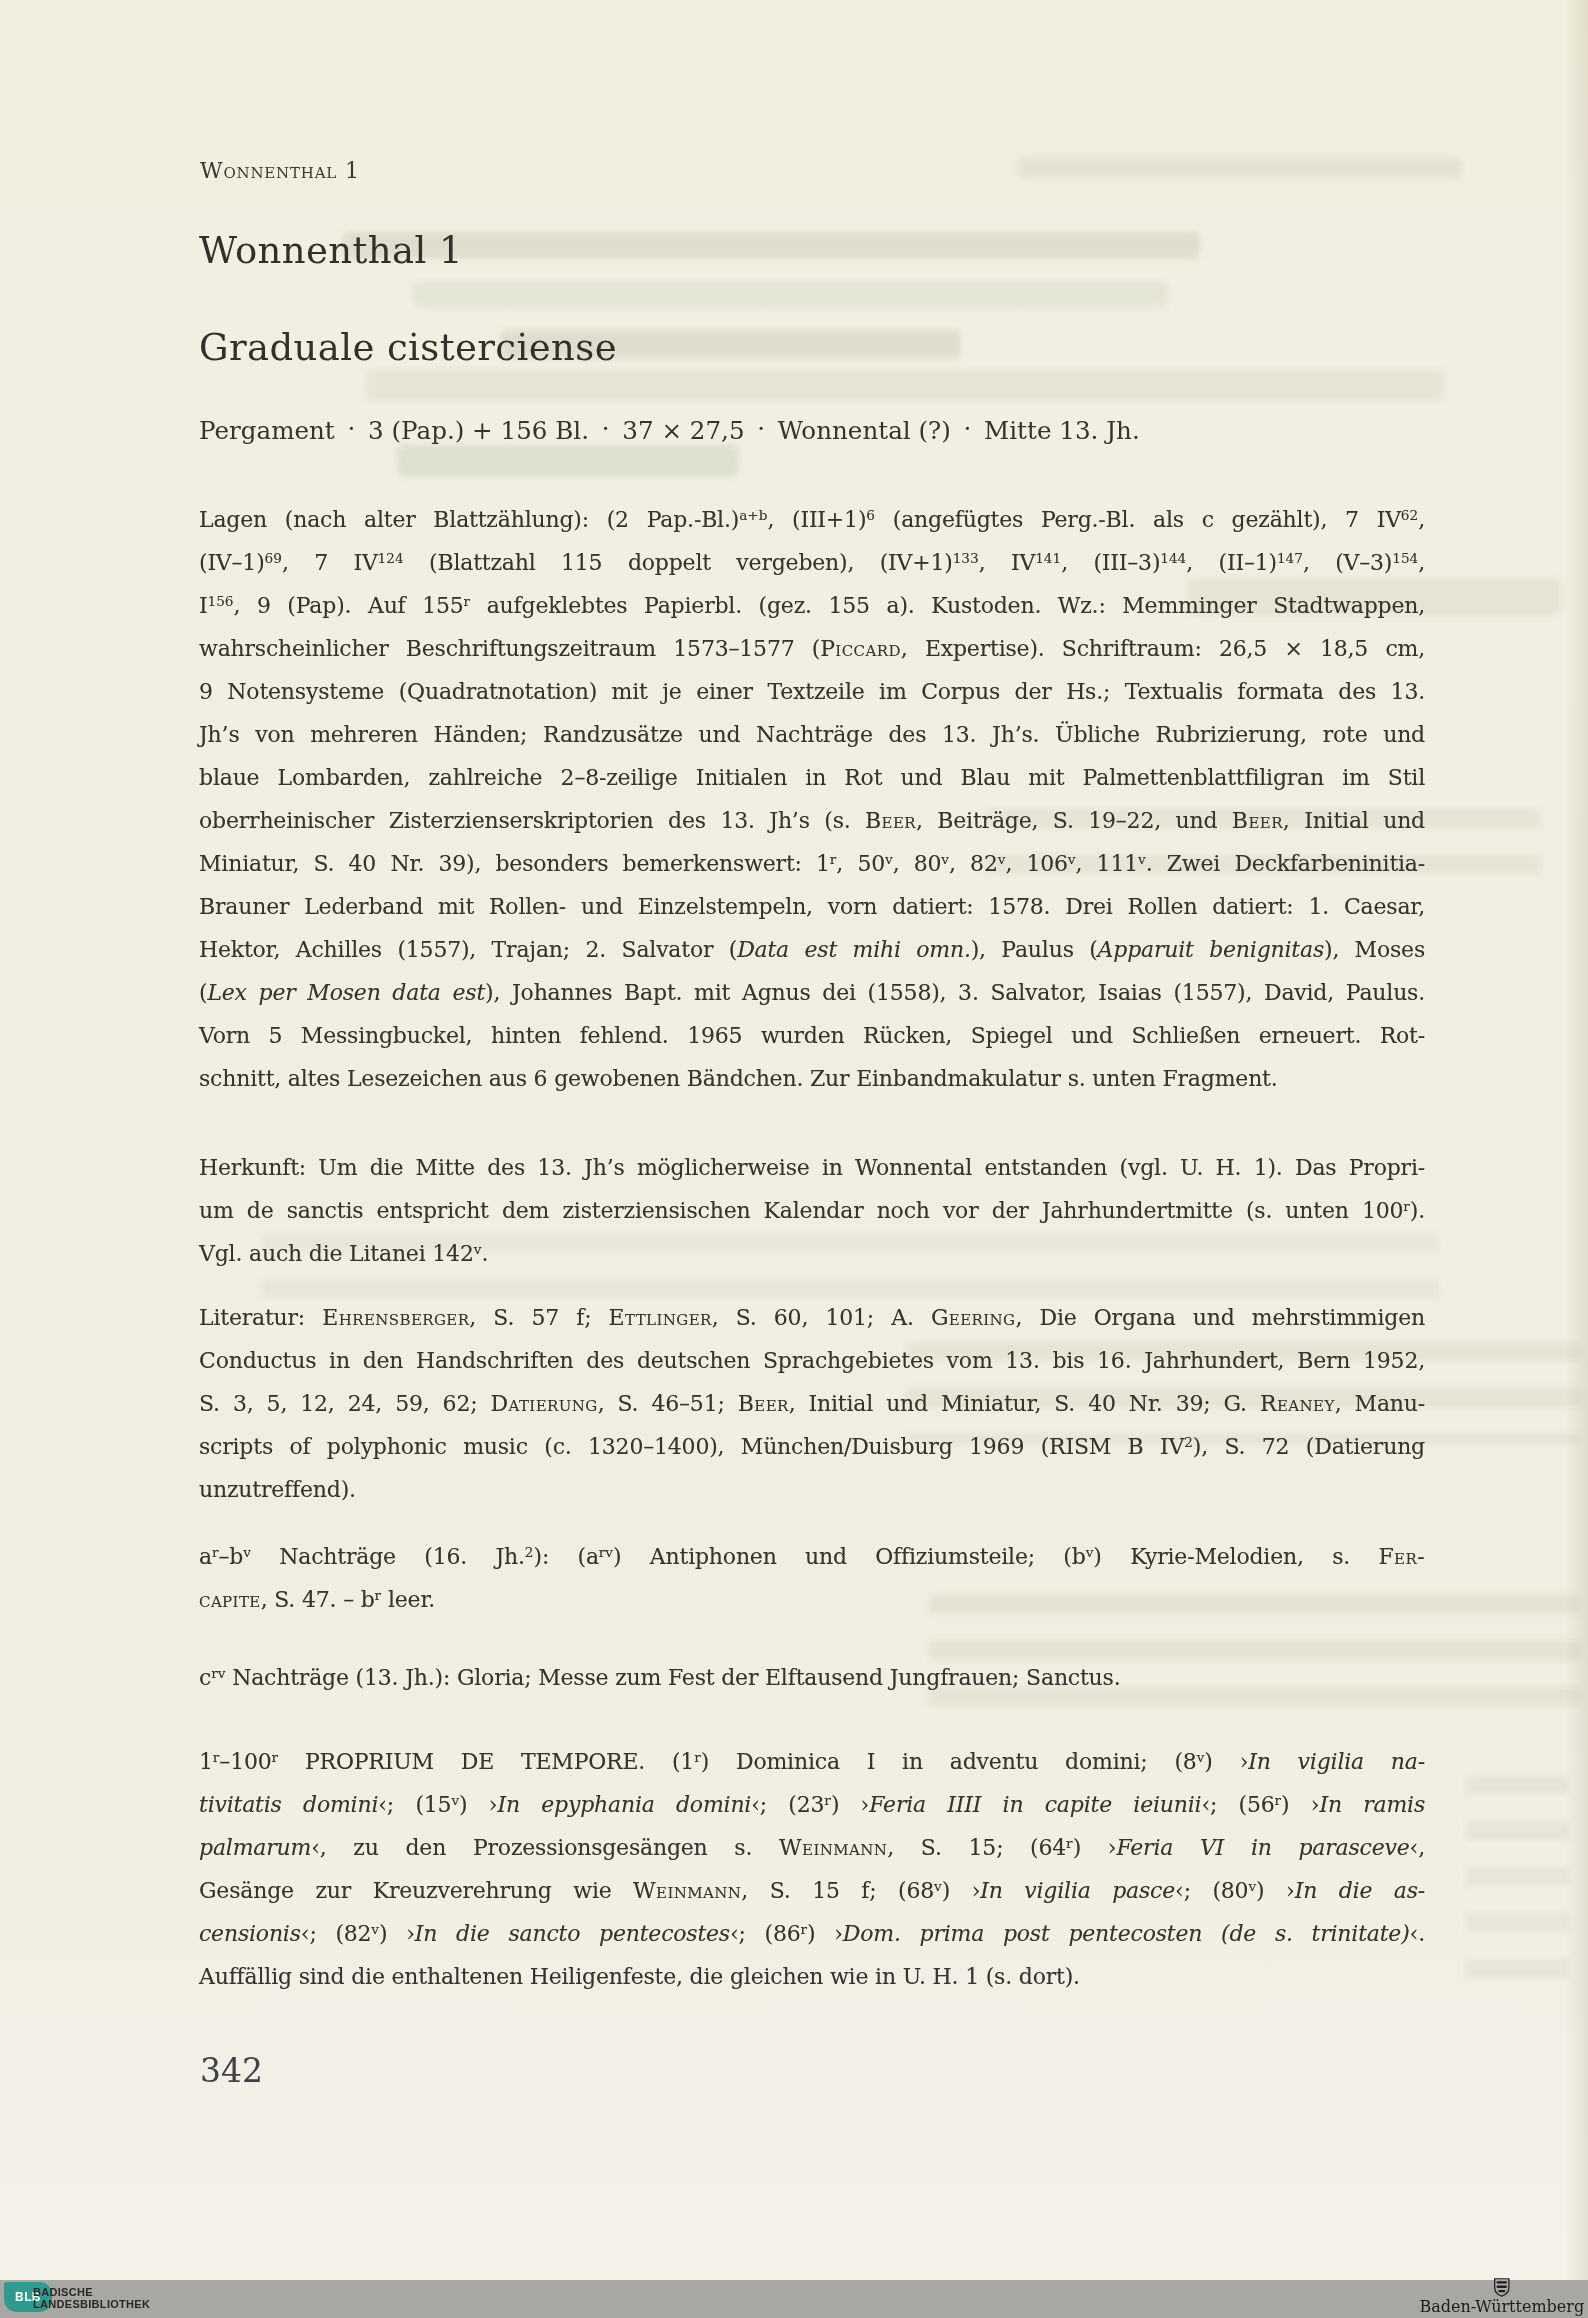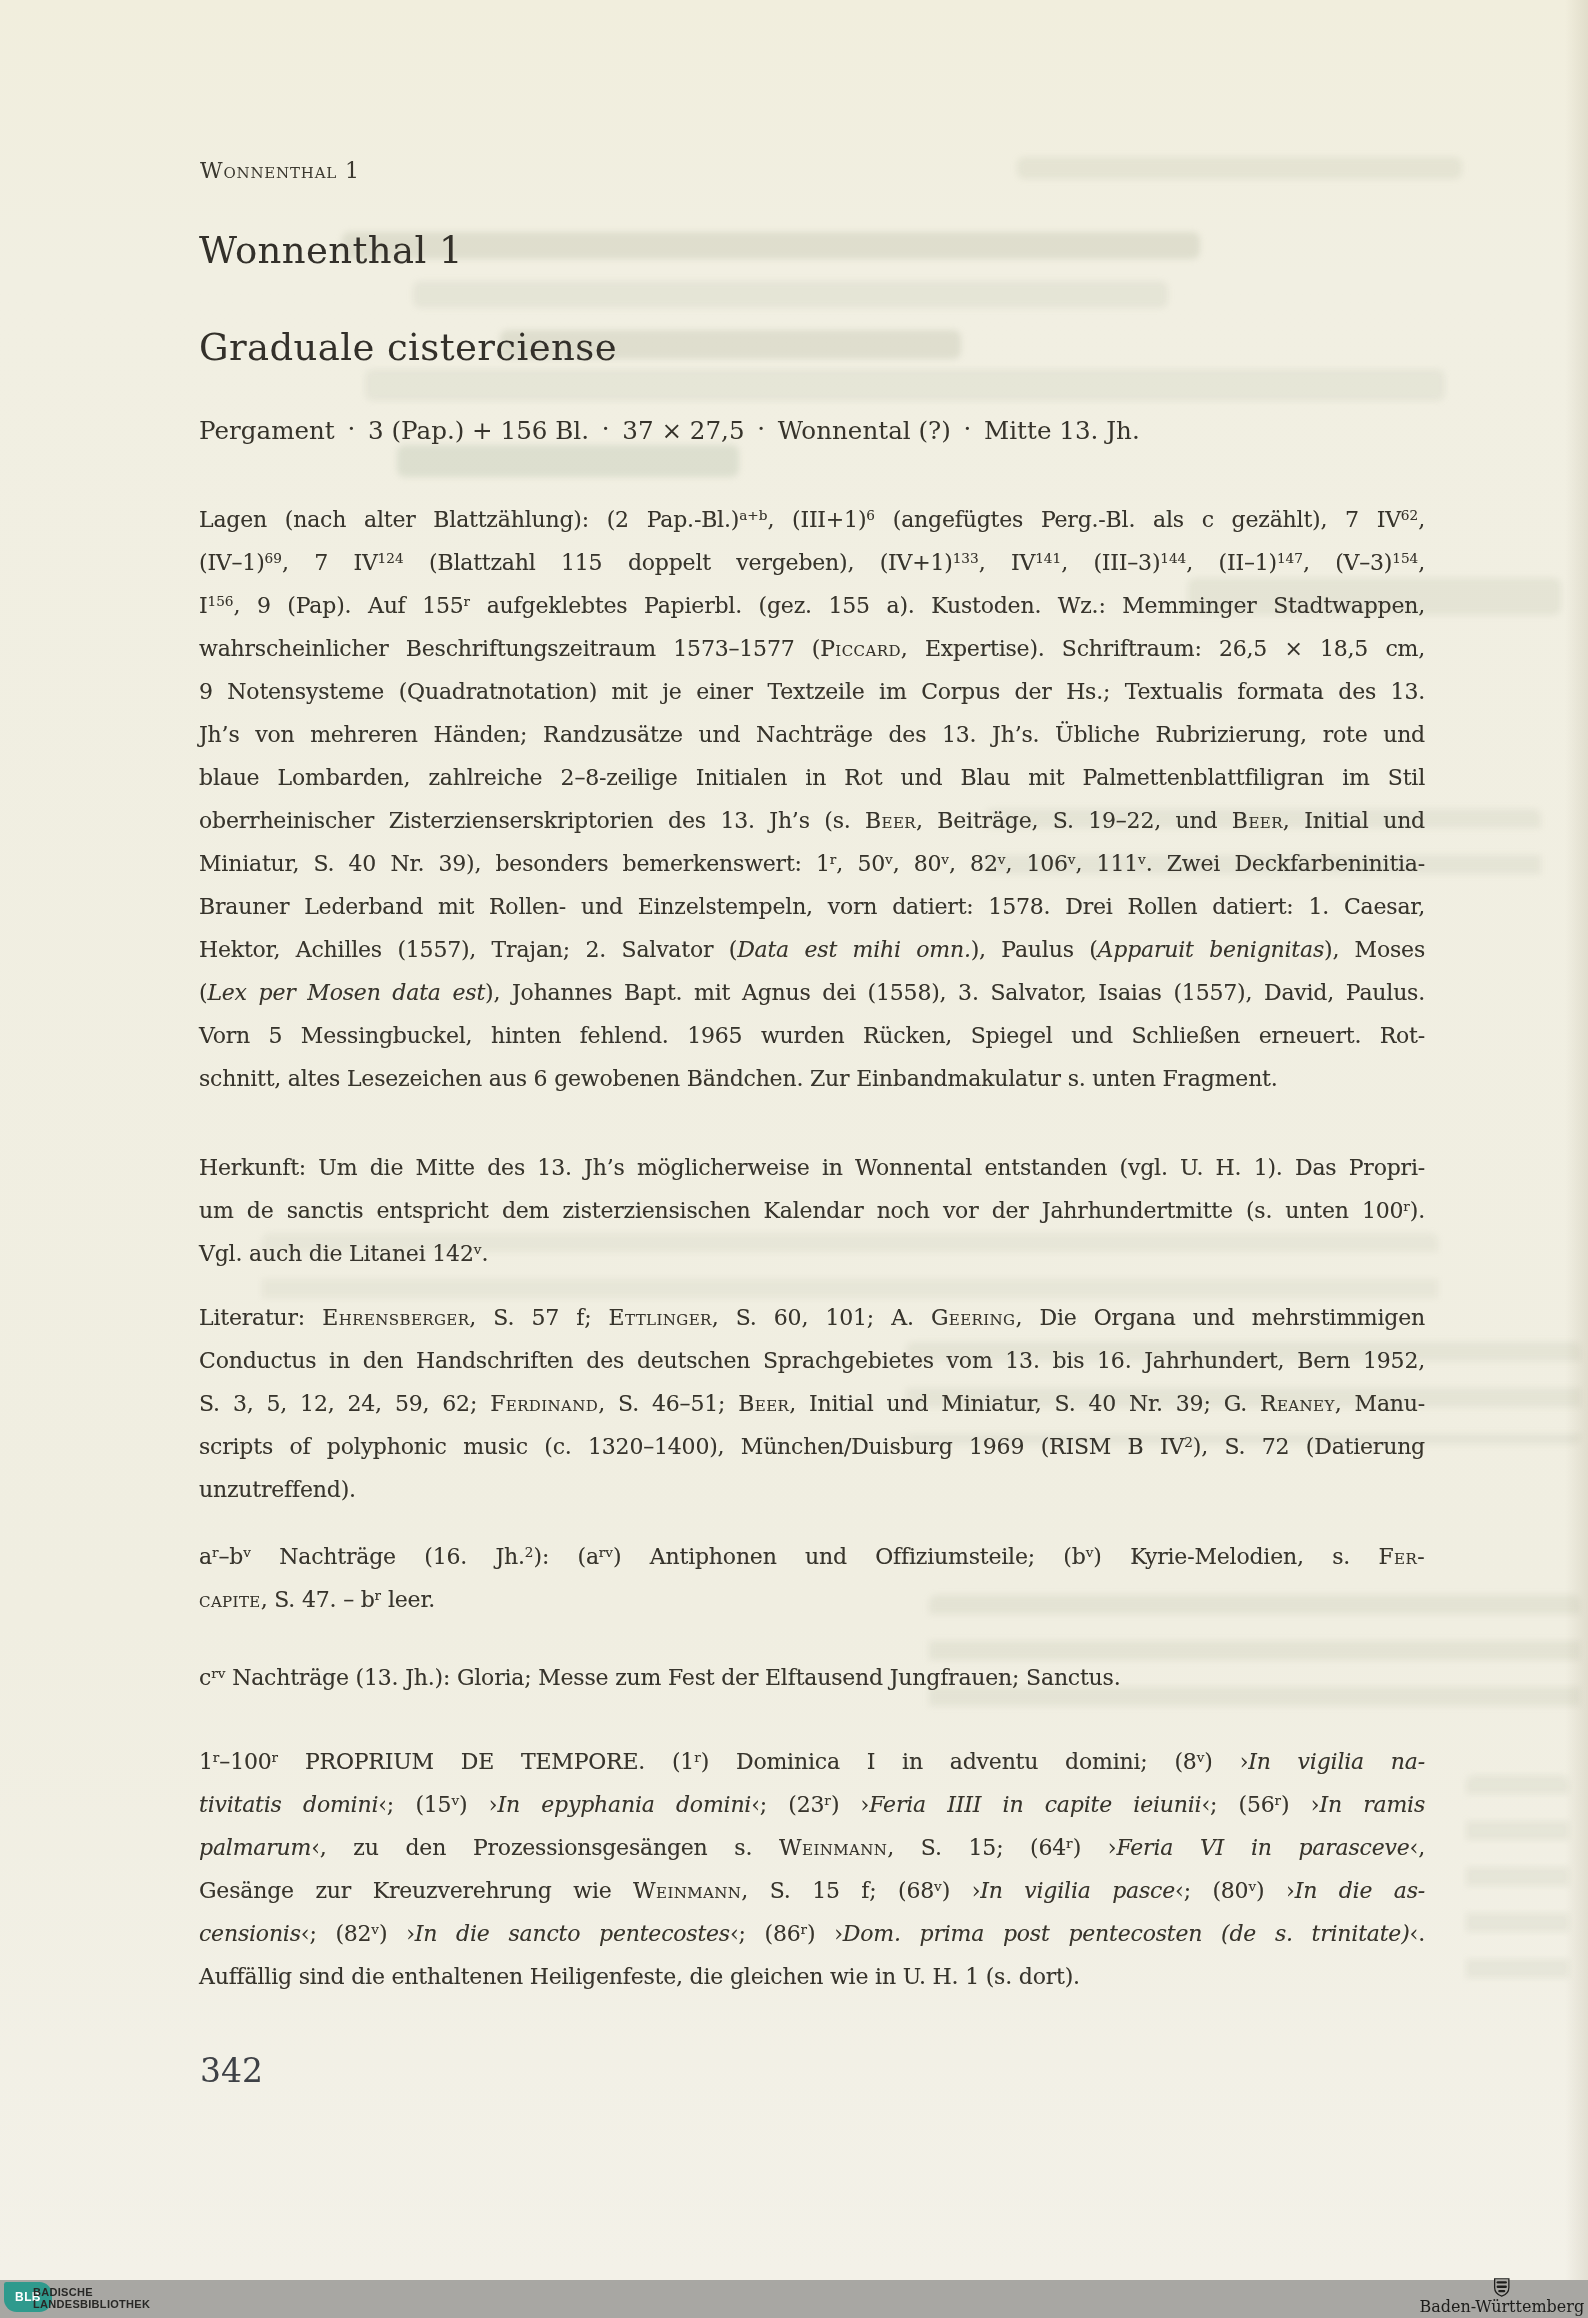--- a/index.html
+++ b/index.html
@@ -82,21 +82,21 @@
       <div class="tline lastline"><span>schnitt, altes Lesezeichen aus 6 gewobenen Bändchen. Zur Einbandmakulatur s. unten Fragment.</span></div>
     </div>
   <div class="para" style="top:1146px">
       <div class="tline"><span>Herkunft: Um die Mitte des 13. Jh’s möglicherweise in Wonnental entstanden (vgl. U. H. 1). Das Propri-</span></div>
       <div class="tline"><span>um de sanctis entspricht dem zisterziensischen Kalendar noch vor der Jahrhundertmitte (s. unten 100</span><span class="sup">r</span><span>).</span></div>
       <div class="tline lastline"><span>Vgl. auch die Litanei 142</span><span class="sup">v</span><span>.</span></div>
     </div>
   <div class="para" style="top:1296px">
       <div class="tline"><span>Literatur: </span><span class="sc">Ehrensberger</span><span>, S. 57 f; </span><span class="sc">Ettlinger</span><span>, S. 60, 101; A. </span><span class="sc">Geering</span><span>, Die Organa und mehrstimmigen</span></div>
       <div class="tline"><span>Conductus in den Handschriften des deutschen Sprachgebietes vom 13. bis 16. Jahrhundert, Bern 1952,</span></div>
-      <div class="tline"><span>S. 3, 5, 12, 24, 59, 62; </span><span class="sc">Ferdinand</span><span>, S. 46–51; </span><span class="sc">Beer</span><span>, Initial und Miniatur, S. 40 Nr. 39; G. </span><span class="sc">Reaney</span><span>, Manu-</span></div>
+      <div class="tline"><span>S. 3, 5, 12, 24, 59, 62; </span><span class="sc">Datierung</span><span>, S. 46–51; </span><span class="sc">Beer</span><span>, Initial und Miniatur, S. 40 Nr. 39; G. </span><span class="sc">Reaney</span><span>, Manu-</span></div>
       <div class="tline"><span>scripts of polyphonic music (c. 1320–1400), München/Duisburg 1969 (RISM B IV</span><span class="sup">2</span><span>), S. 72 (Datierung</span></div>
       <div class="tline lastline"><span>unzutreffend).</span></div>
     </div>
   <div class="para" style="top:1535px">
       <div class="tline"><span>a</span><span class="sup">r</span><span>–b</span><span class="sup">v</span><span> Nachträge (16. Jh.</span><span class="sup">2</span><span>): (a</span><span class="sup">rv</span><span>) Antiphonen und Offiziumsteile; (b</span><span class="sup">v</span><span>) Kyrie-Melodien, s. </span><span class="sc">Fer-</span></div>
       <div class="tline lastline"><span class="sc">capite</span><span>, S. 47. – b</span><span class="sup">r</span><span> leer.</span></div>
     </div>
   <div class="para" style="top:1656px">
       <div class="tline lastline"><span>c</span><span class="sup">rv</span><span> Nachträge (13. Jh.): Gloria; Messe zum Fest der Elftausend Jungfrauen; Sanctus.</span></div>
     </div>

